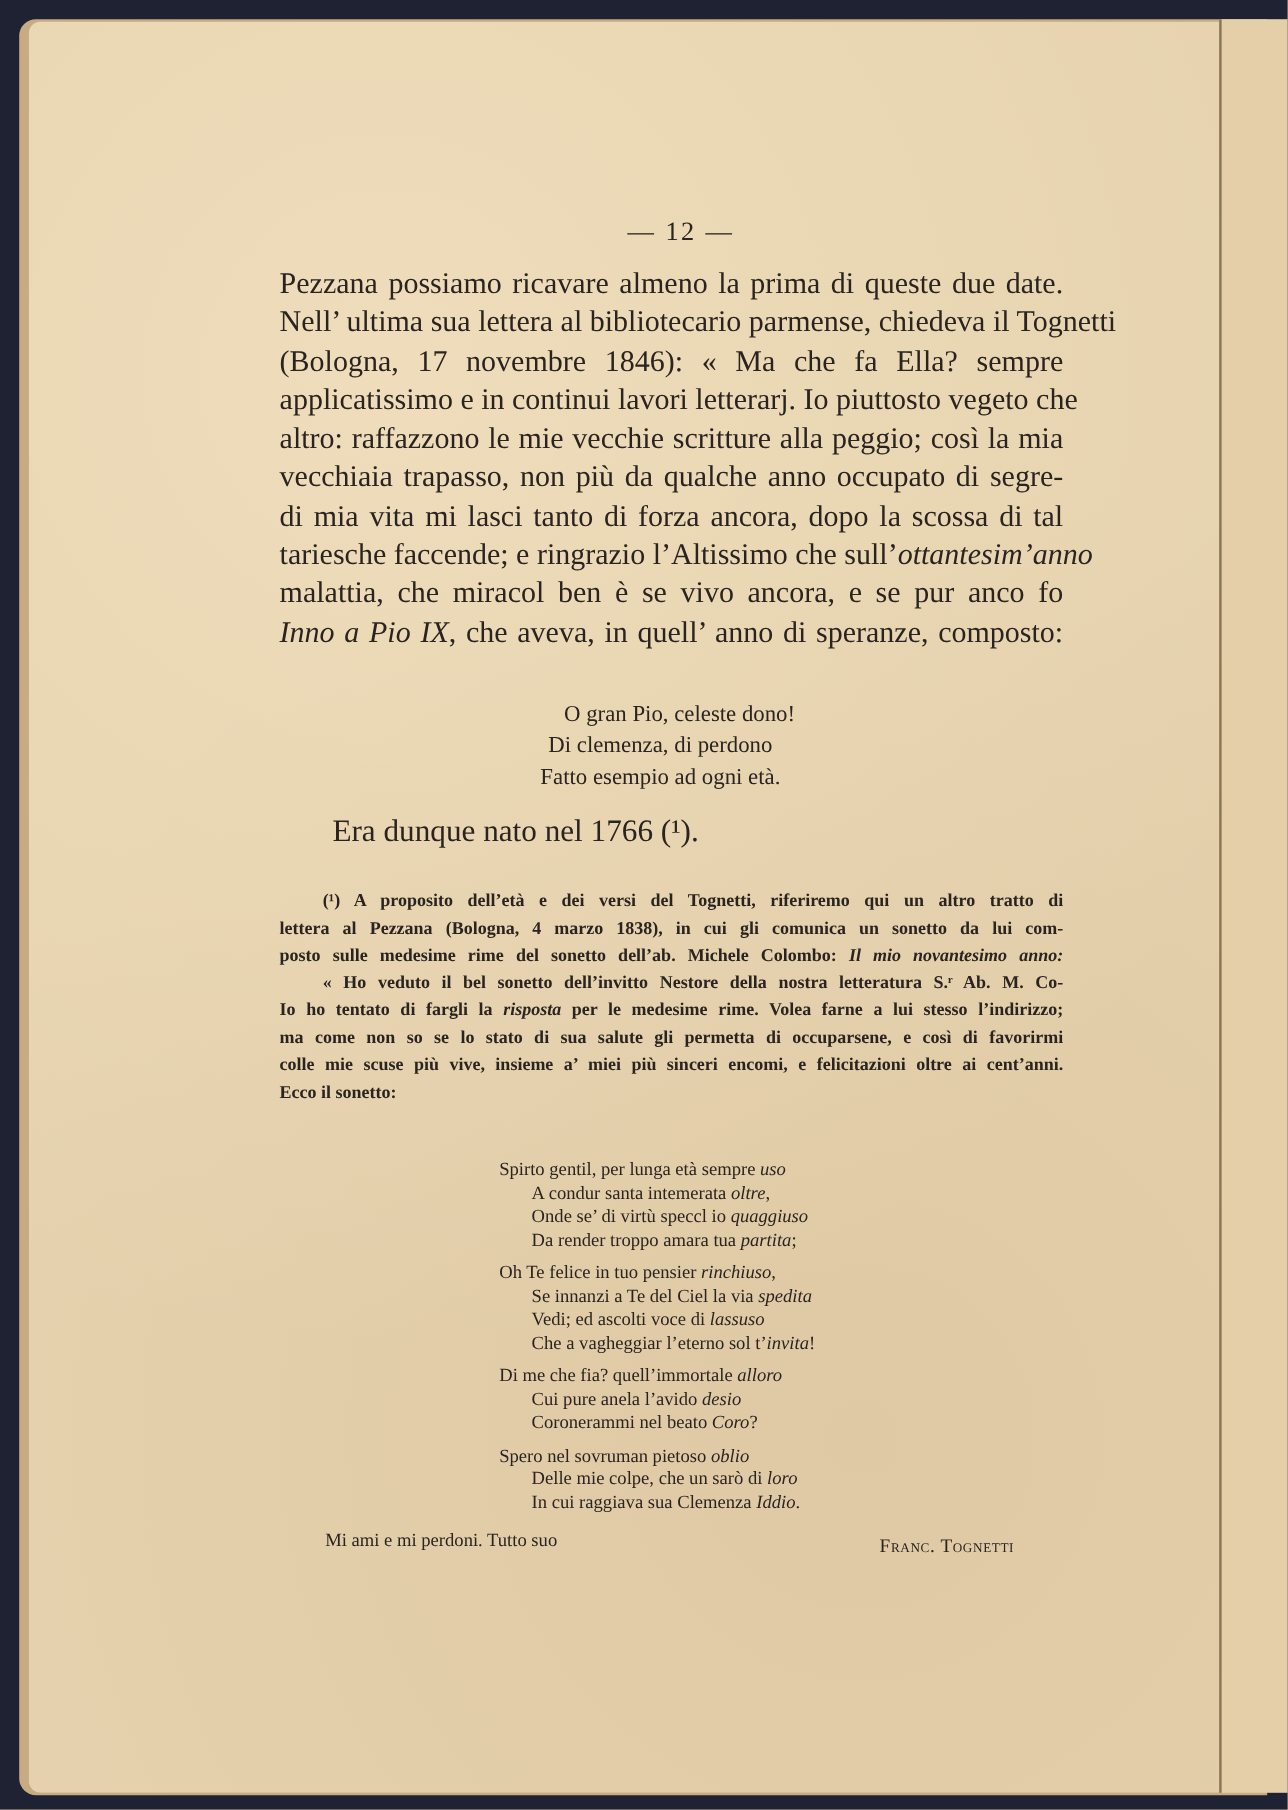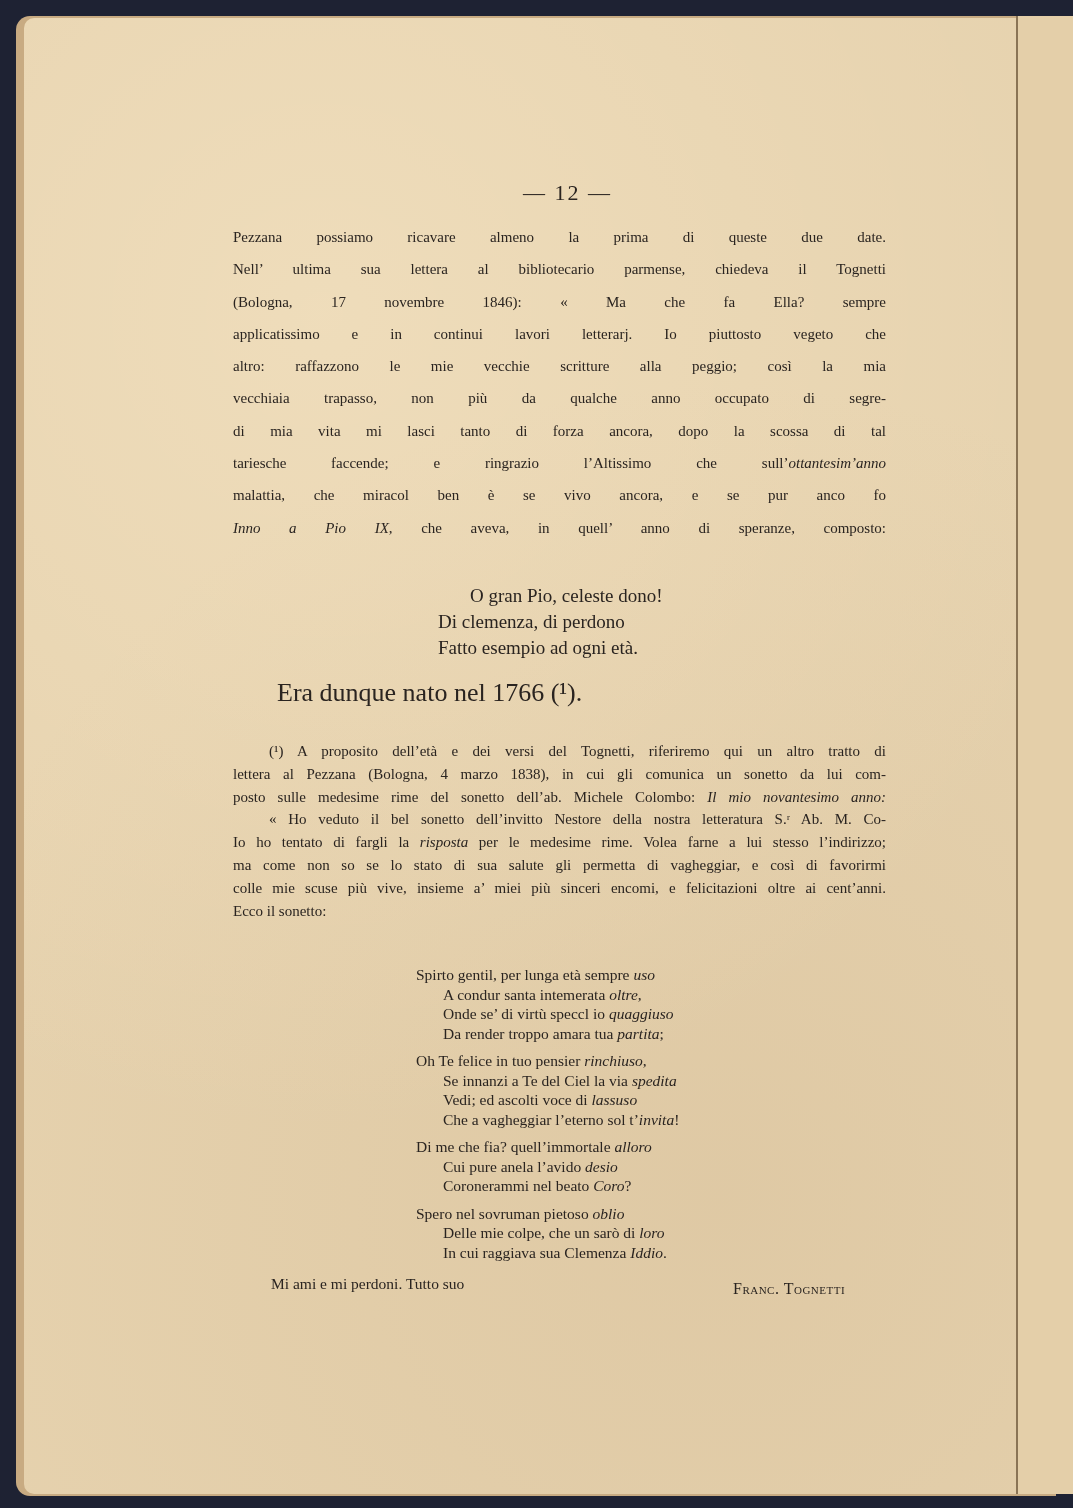--- a/index.html
+++ b/index.html
@@ -27,26 +27,26 @@
     }
     .page-right {
       position: absolute; left: 1016px; top: 16px;
       width: 57px; height: 1478px;
       background: #e4cfa9;
       border-left: 2px solid #8a7455;
     }
     .text { position: absolute; white-space: nowrap; }
     .pnum { left: 523px; top: 180px; font-size: 22px; letter-spacing: 2px; }
     .body-block { position: absolute; left: 233px; top: 221px; width: 653px; }
-    .body-block div { font-size: 15px; height: 32.3px; line-height: 32.3px; text-align: justify; text-align-last: justify; white-space: nowrap; }
+    .body-block div { font-size: 25px; height: 32.3px; line-height: 32.3px; text-align: justify; text-align-last: justify; white-space: nowrap; }
     .verse1 { position: absolute; left: 438px; top: 583px; font-size: 19px; line-height: 26px; }
-    .verse1 div { white-space: nowrap; }
+    .verse1 div { white-space: nowrap; text-align: center; }
     .verse1 .ind { padding-left: 32px; }
     .era { position: absolute; left: 277px; top: 678px; font-size: 26px; }
-    .fn { position: absolute; left: 233px; top: 740px; width: 653px; font-size: 15px; }
+    .fn { position: absolute; left: 233px; top: 740px; width: 653px; font-size: 15px; font-weight: bold; }
     .fn div { height: 22.8px; line-height: 22.8px; text-align: justify; text-align-last: justify; white-space: nowrap; }
     .fn div.first { padding-left: 36px; }
     .fn div.nojust { text-align-last: left; }
     .sonnet { position: absolute; left: 416px; top: 965px; font-size: 15.5px; }
     .sonnet .stanza { margin-bottom: 8px; }
     .sonnet .l { height: 19.5px; line-height: 19.5px; white-space: nowrap; }
     .sonnet .l.ind { padding-left: 27px; }
     .closing { position: absolute; left: 271px; top: 1264px; font-size: 15.5px; margin-top: 11px; }
     .signature { position: absolute; left: 733px; top: 1280px; font-size: 16px; font-variant: small-caps; letter-spacing: 0.5px; }
     i { font-style: italic; }
@@ -80,21 +80,21 @@
 </div>
 
 <div class="era">Era dunque nato nel 1766 (¹).</div>
 
 <div class="fn">
   <div class="first">(¹) A proposito dell’età e dei versi del Tognetti, riferiremo qui un altro tratto di</div>
   <div>lettera al Pezzana (Bologna, 4 marzo 1838), in cui gli comunica un sonetto da lui com-</div>
   <div><span>posto sulle medesime rime del sonetto dell’ab. Michele Colombo: </span><i>Il mio novantesimo anno:</i></div>
   <div class="first">« Ho veduto il bel sonetto dell’invitto Nestore della nostra letteratura S.ʳ Ab. M. Co-</div>
   <div><span>Io ho tentato di fargli la </span><i>risposta</i><span> per le medesime rime. Volea farne a lui stesso l’indirizzo;</span></div>
-  <div>ma come non so se lo stato di sua salute gli permetta di vagheggiar, e così di favorirmi</div>
+  <div>ma come non so se lo stato di sua salute gli permetta di occuparsene, e così di favorirmi</div>
   <div>colle mie scuse più vive, insieme a’ miei più sinceri encomi, e felicitazioni oltre ai cent’anni.</div>
   <div class="nojust">Ecco il sonetto:</div>
 </div>
 
 <div class="sonnet" id="sonnet">
     <div class="stanza">
       <div class="l"><span>Spirto gentil, per lunga età sempre </span><i>uso</i><span></span></div>
       <div class="l ind"><span>A condur santa intemerata </span><i>oltre</i><span>,</span></div>
       <div class="l ind"><span>Onde se’ di virtù speccl io </span><i>quaggiuso</i><span></span></div>
       <div class="l ind"><span>Da render troppo amara tua </span><i>partita</i><span>;</span></div>

